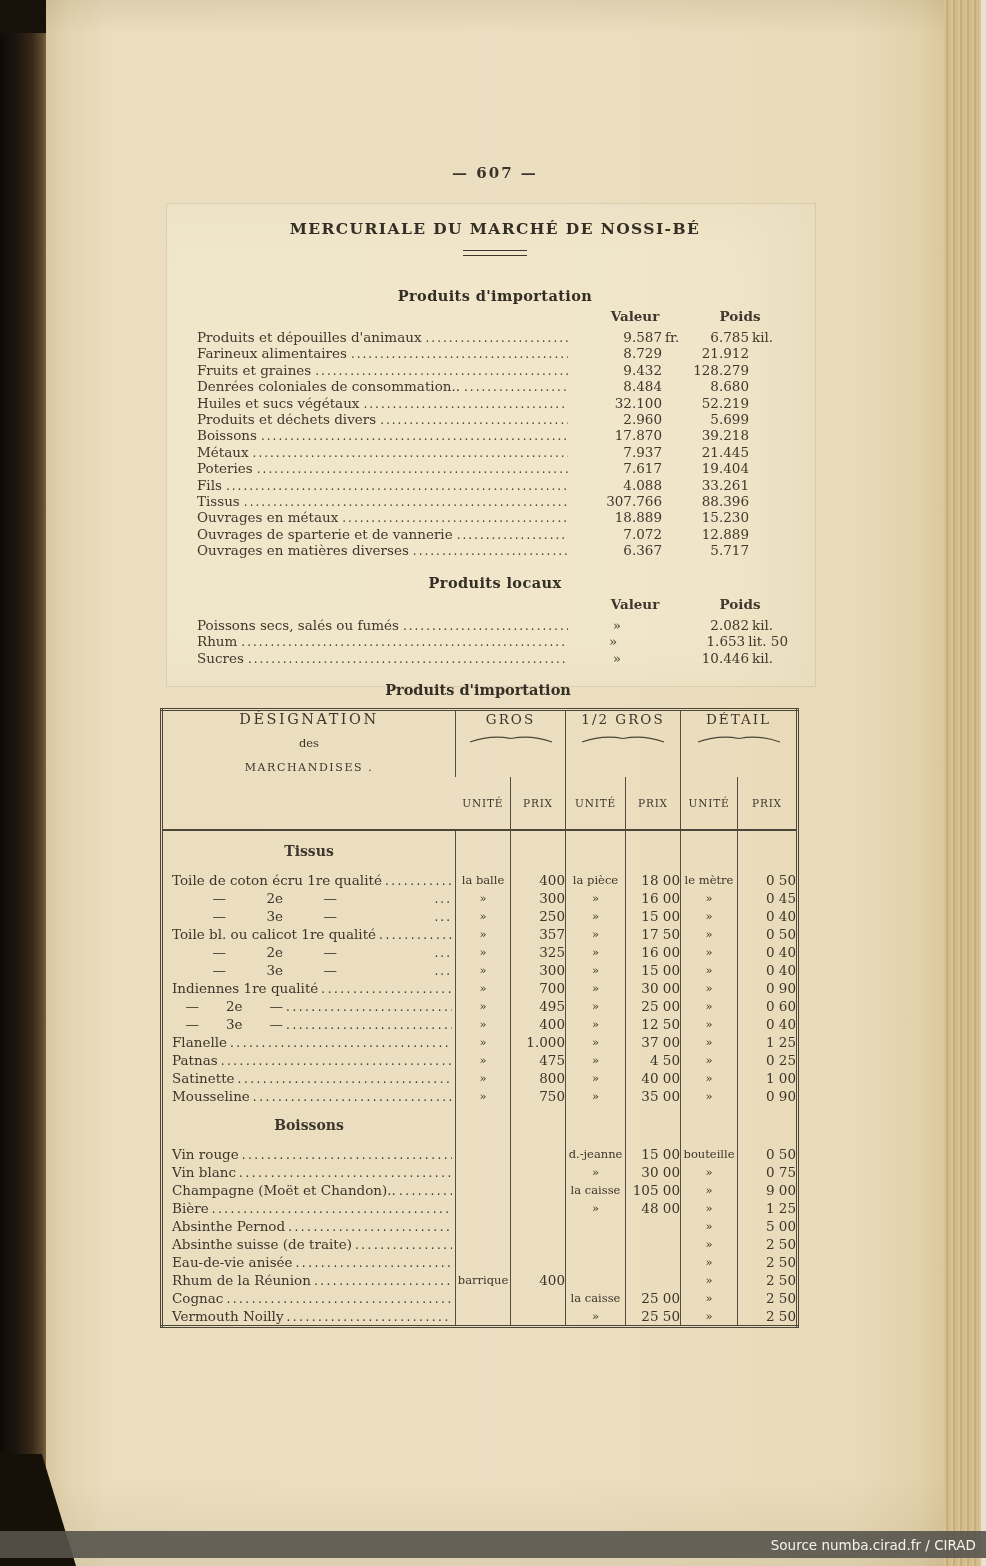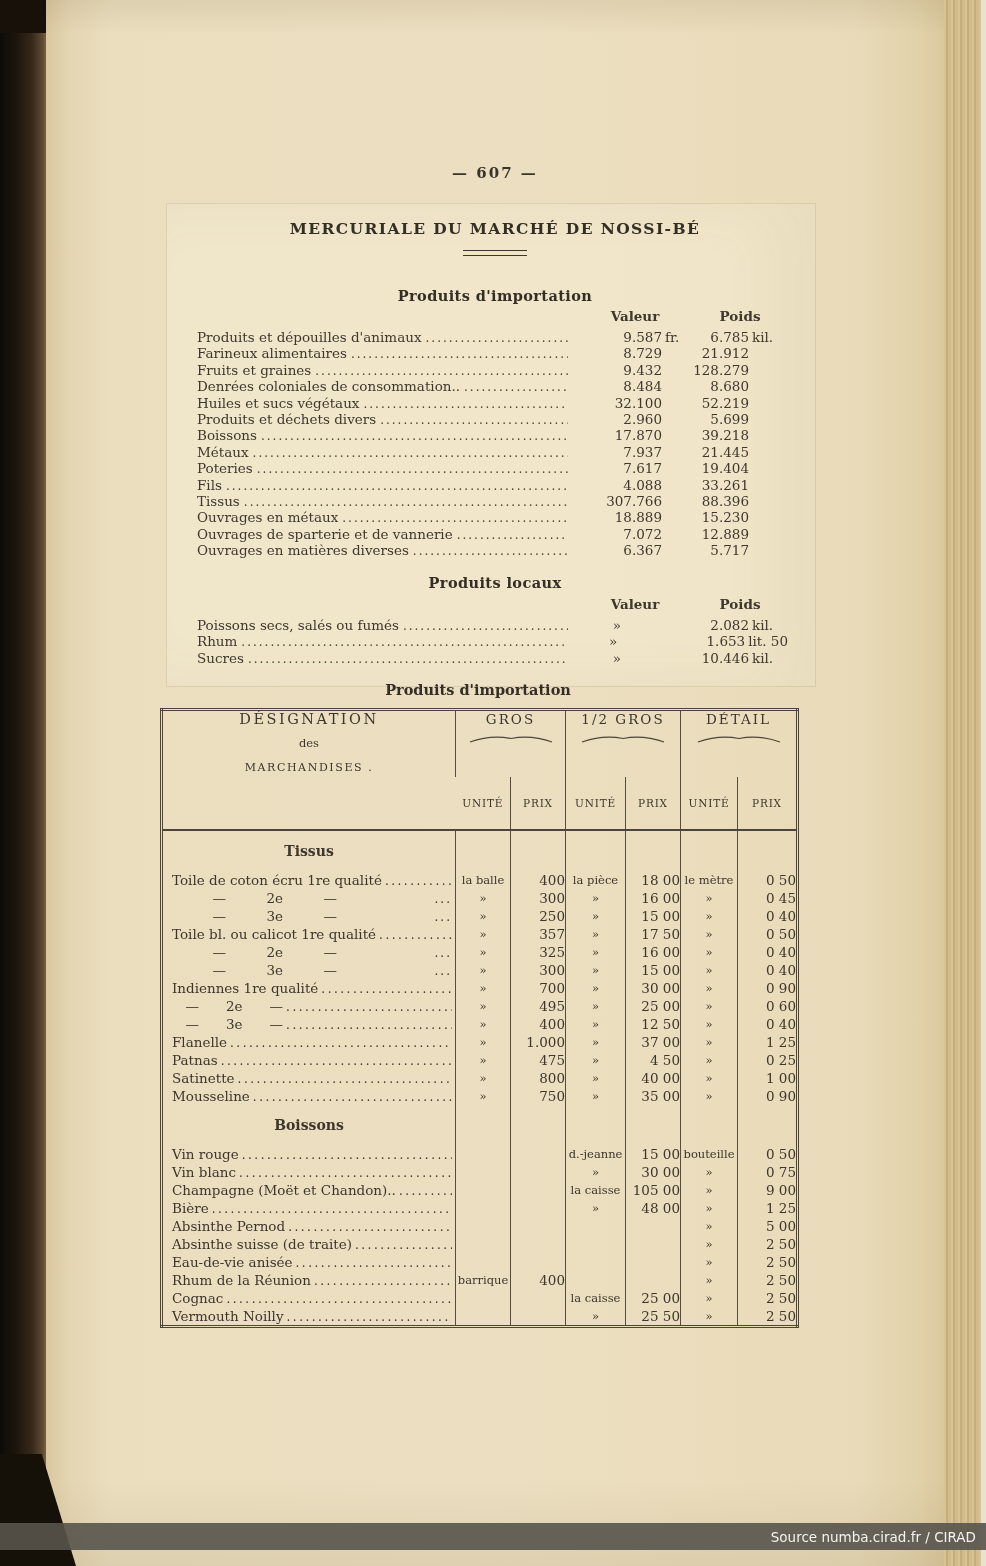--- a/index.html
+++ b/index.html
@@ -74,21 +74,21 @@
   td.section-name{ height:40px; font-weight:bold; text-align:center; font-size:14px; vertical-align:middle; }
   tbody td{ height:18px; vertical-align:middle; }
   td.desig .dwrap{ display:flex; align-items:baseline; padding-left:9px; white-space:nowrap; }
   .tleader{ flex:1 1 0; overflow:hidden; white-space:nowrap; margin:0 3px; }
   .tleader::after{ content:"............................................................."; letter-spacing:2.5px; font-size:12px; }
   td.desig.dash .tleader{ text-align:right; }
   td.desig.dash .tleader::after{ content:"..."; letter-spacing:2px; }
   td.unit{ text-align:center; font-size:11.5px; white-space:nowrap; }
   td.price{ text-align:right; padding-right:7px; white-space:nowrap; }
   
-  .footer-bar{ position:absolute; left:0; bottom:16px; width:100%; height:27px; z-index:50;
+  .footer-bar{ position:absolute; left:0; bottom:8px; width:100%; height:27px; z-index:50;
     background:rgba(88,84,77,.9); color:#f3f3ef; display:flex; align-items:center;
     justify-content:flex-end; padding-right:10px; box-sizing:border-box;
     font-family:"DejaVu Sans","Liberation Sans",sans-serif; font-size:13.5px; }
 </style>
 </head>
 <body>
 
 <div class="binding"></div>
 <div class="cover-top"></div>
 

